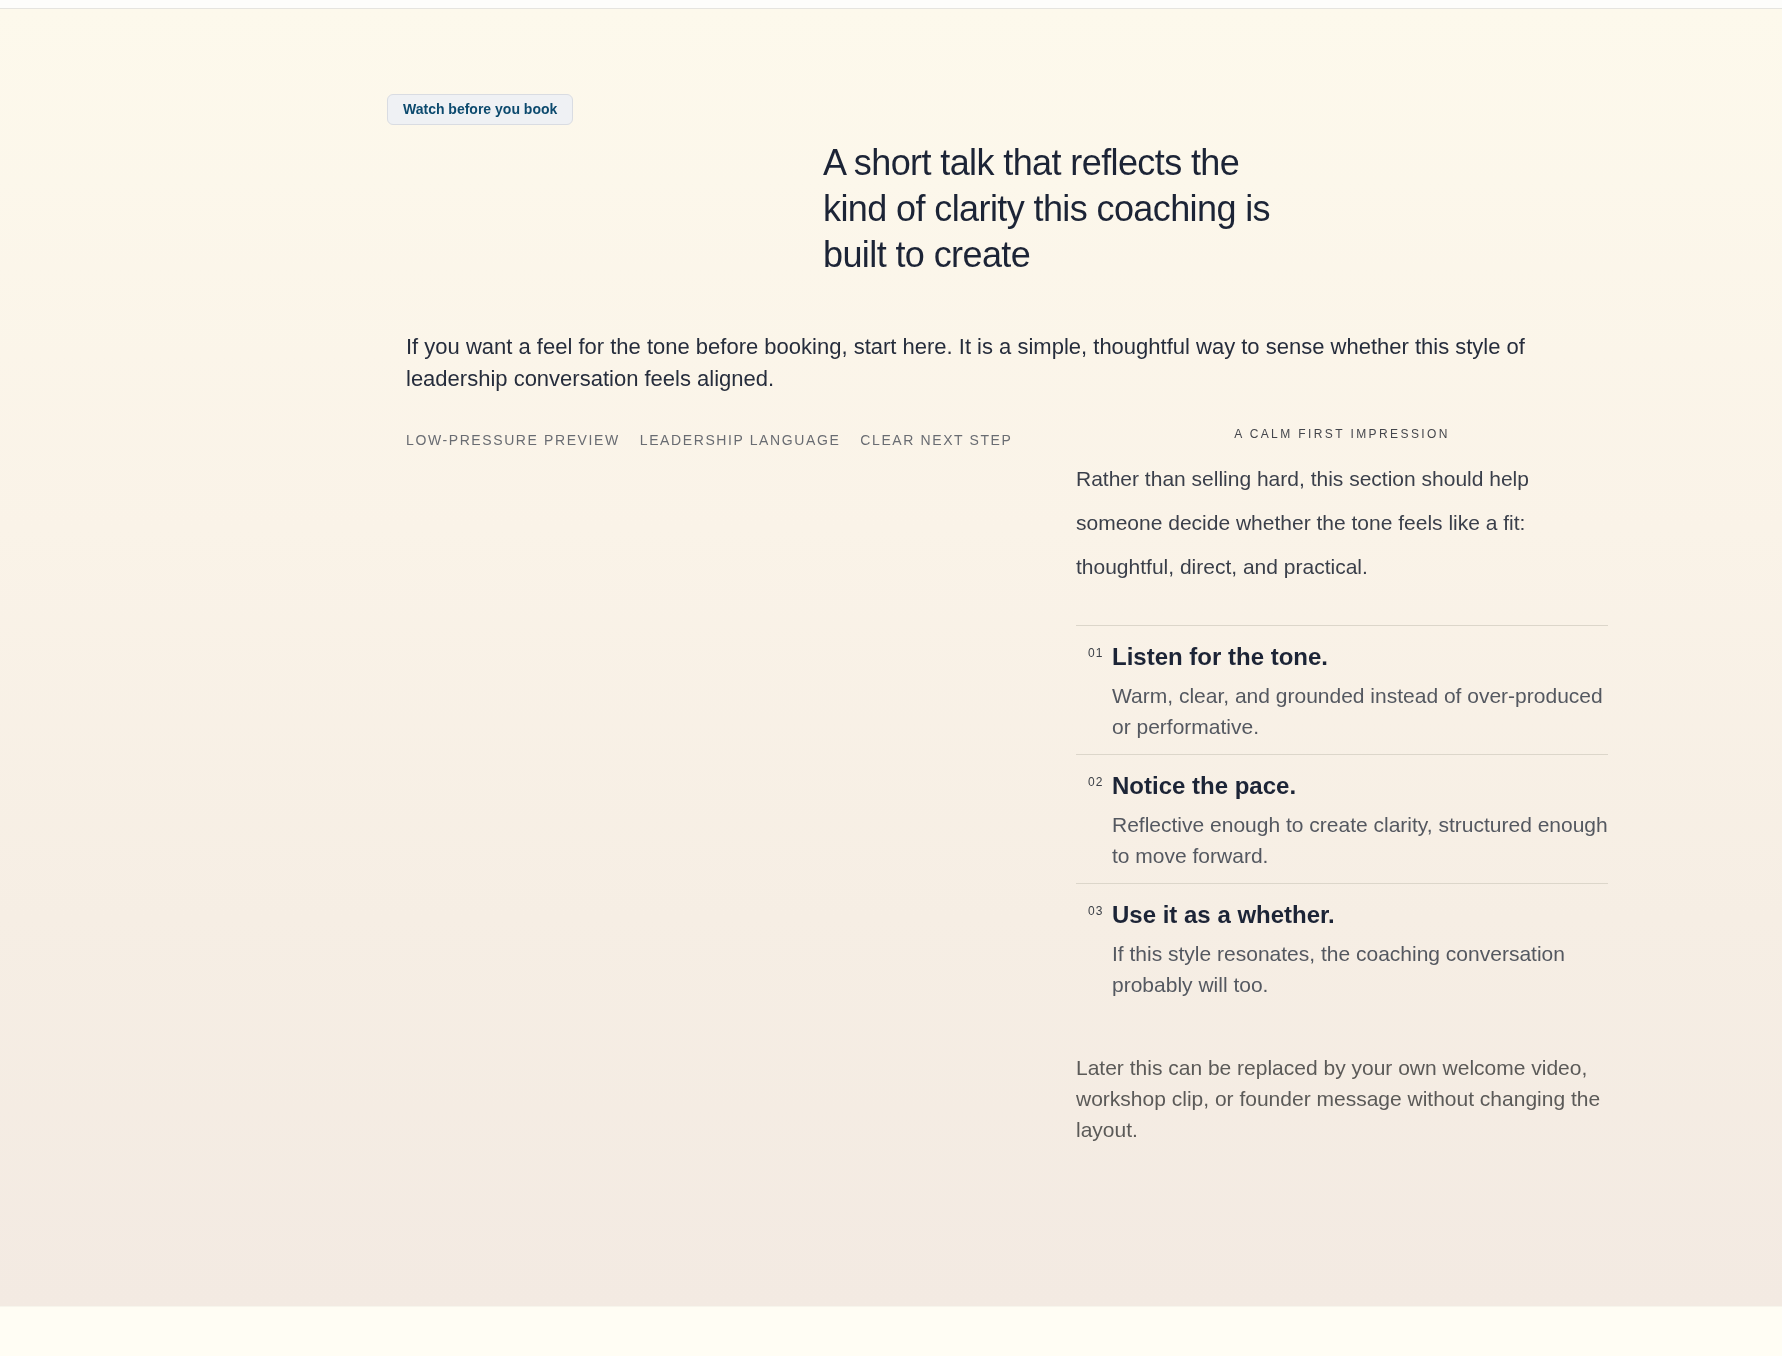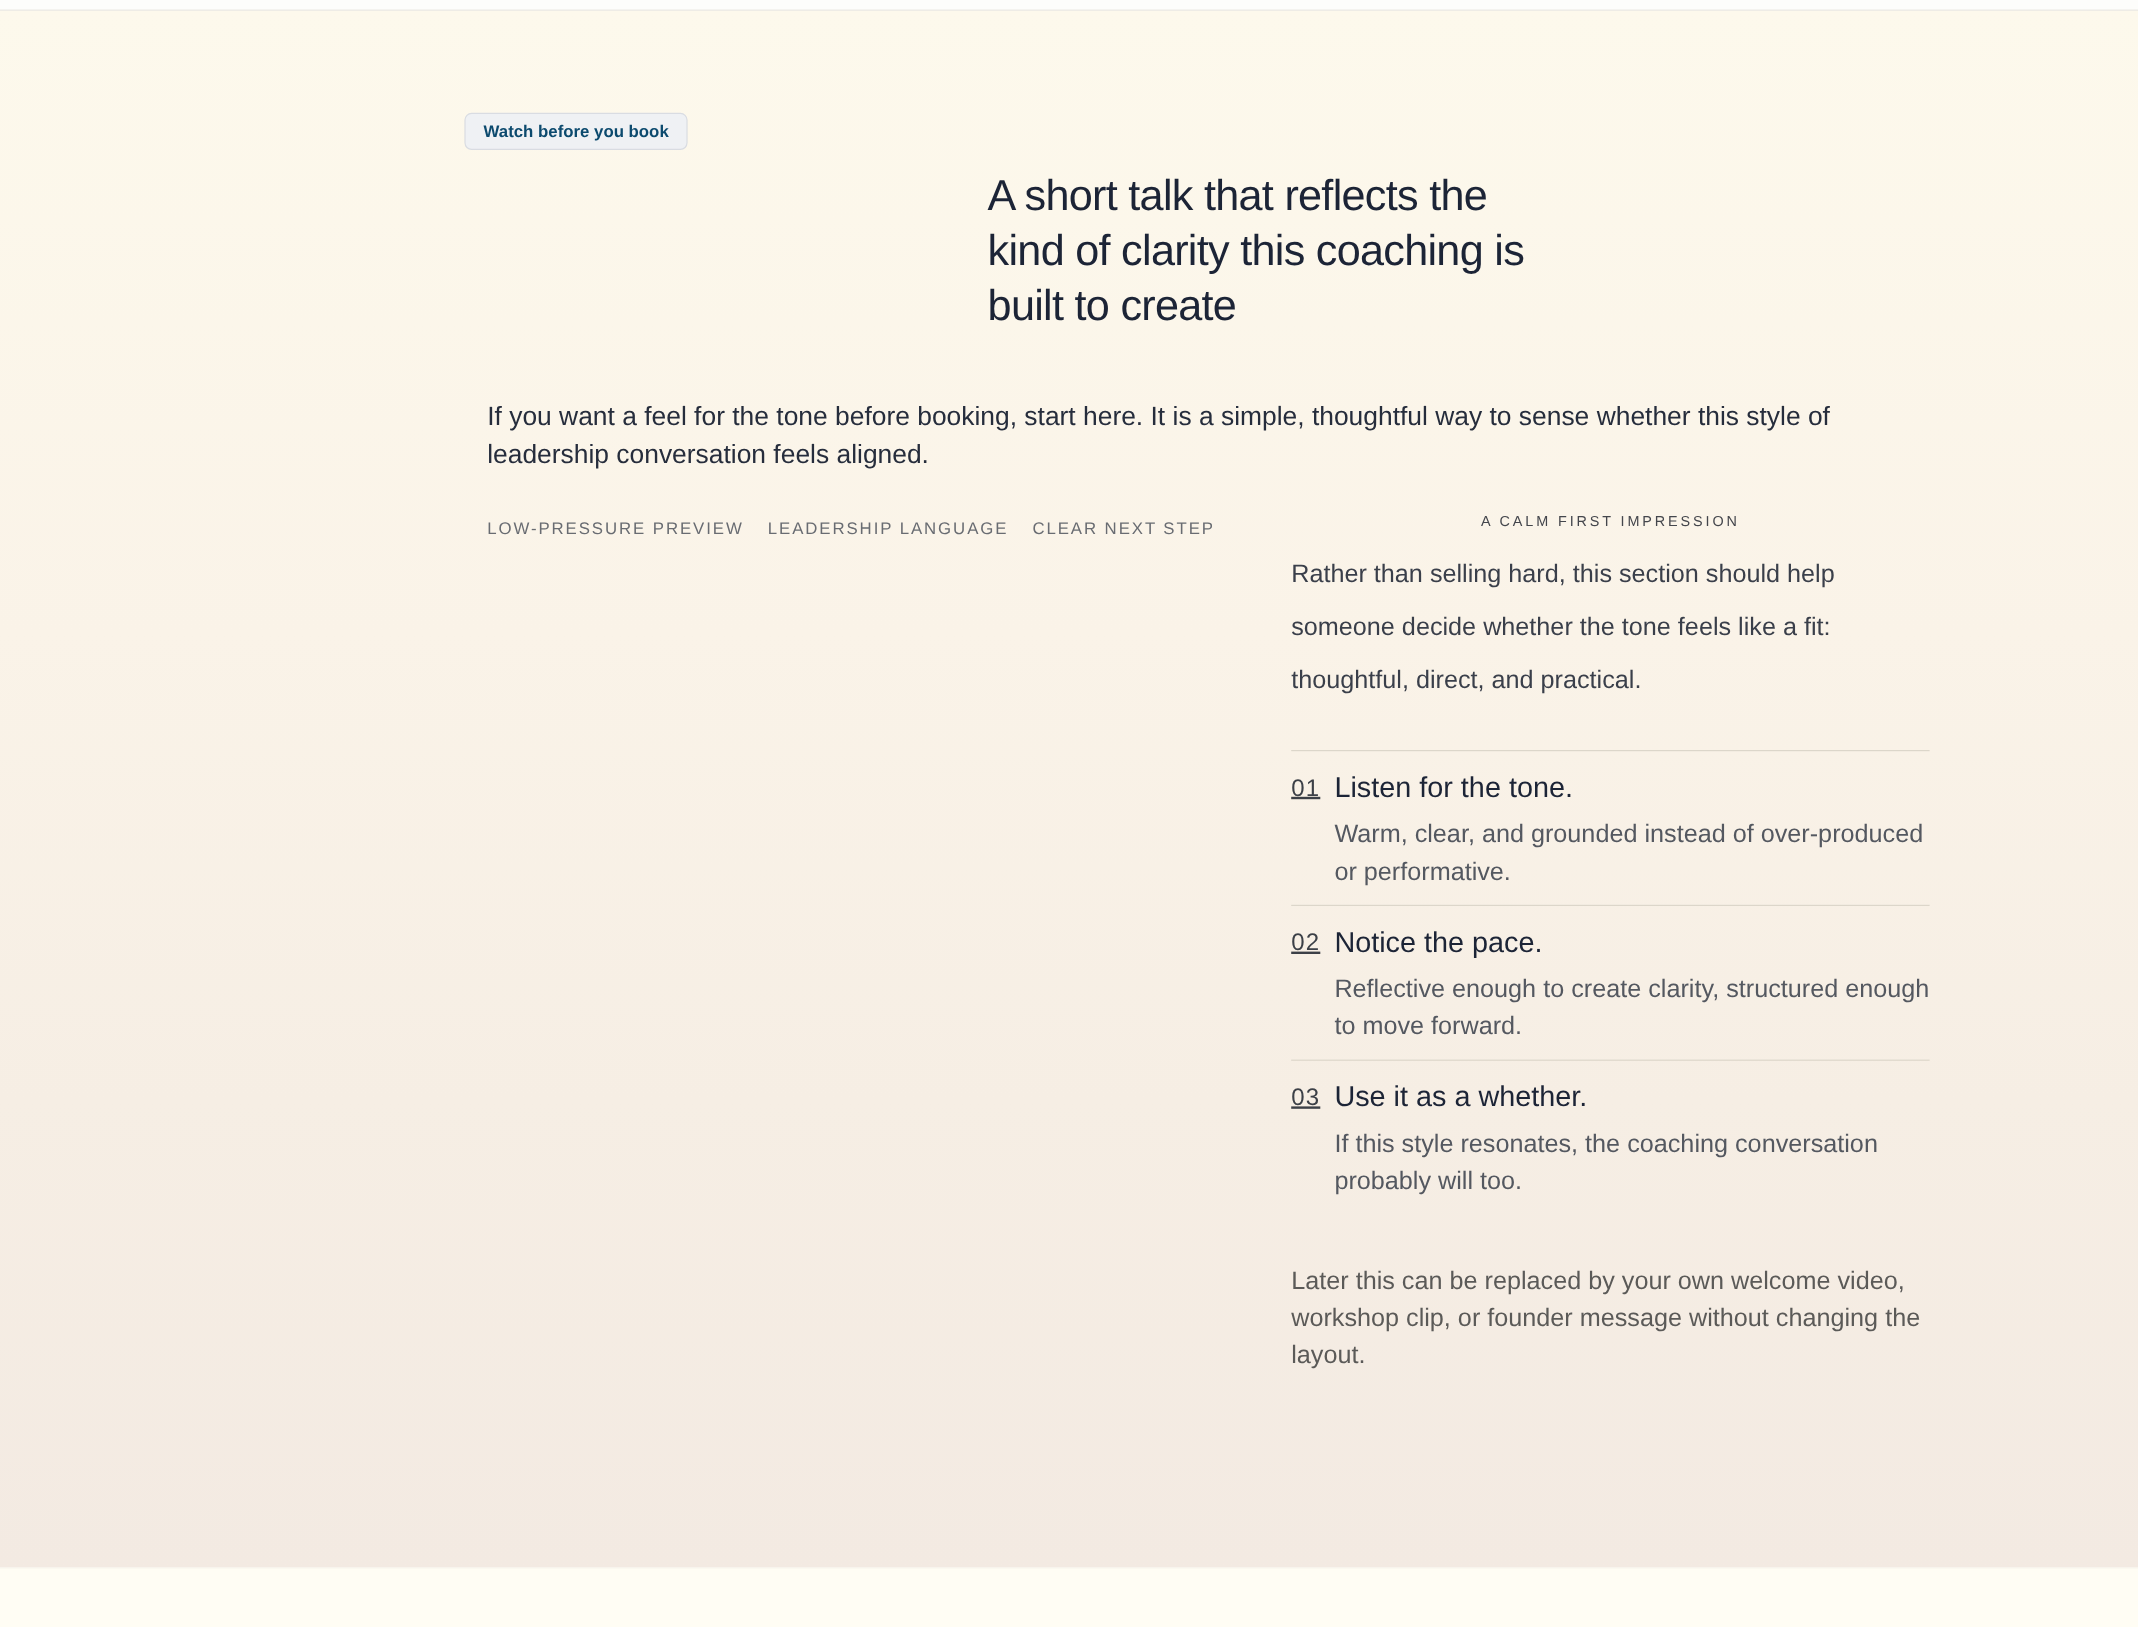--- a/index.html
+++ b/index.html
@@ -115,31 +115,30 @@
     margin: 0;
     padding: 0;
   }
   .steps li {
     position: relative;
     border-top: 1px solid #dcd6ca;
     padding: 16px 0 12px 0;
   }
   .step-num {
     position: absolute;
-    left: 0;
+    left: 12px;
     top: 20px;
-    font-size: 20px;
+    font-size: 12px;
     letter-spacing: 1px;
     color: #3c4047;
-    text-decoration: underline;
   }
   .step-title {
     margin: 0 0 8px 36px;
     font-size: 24px;
-    font-weight: 400;
+    font-weight: 700;
     line-height: 30px;
     color: #1c2436;
   }
   .step-desc {
     margin: 0 0 0 36px;
     font-size: 21px;
     line-height: 31px;
     color: #545860;
   }
   .aside-outro {

